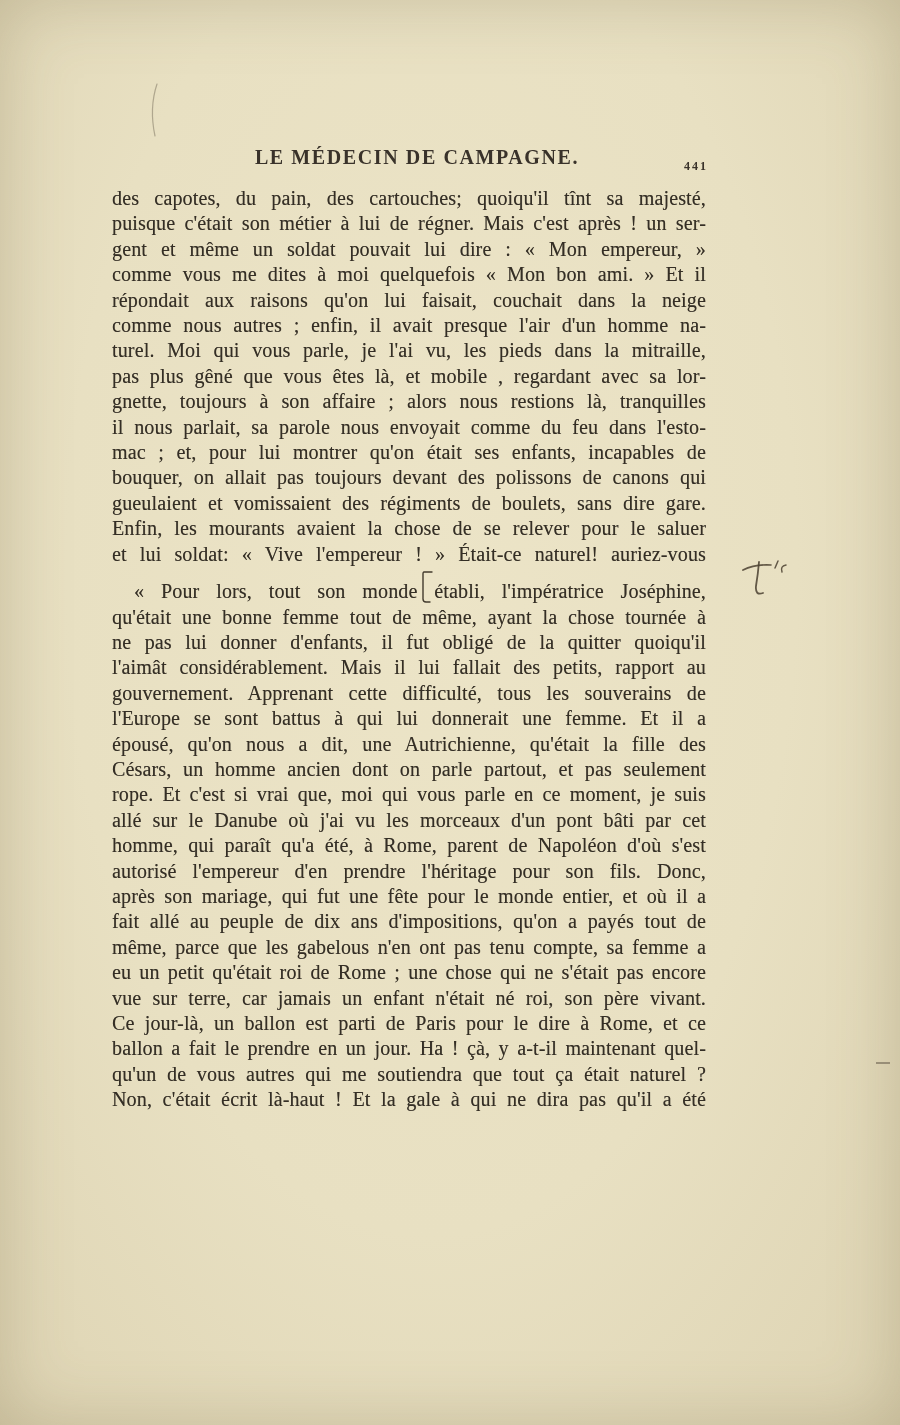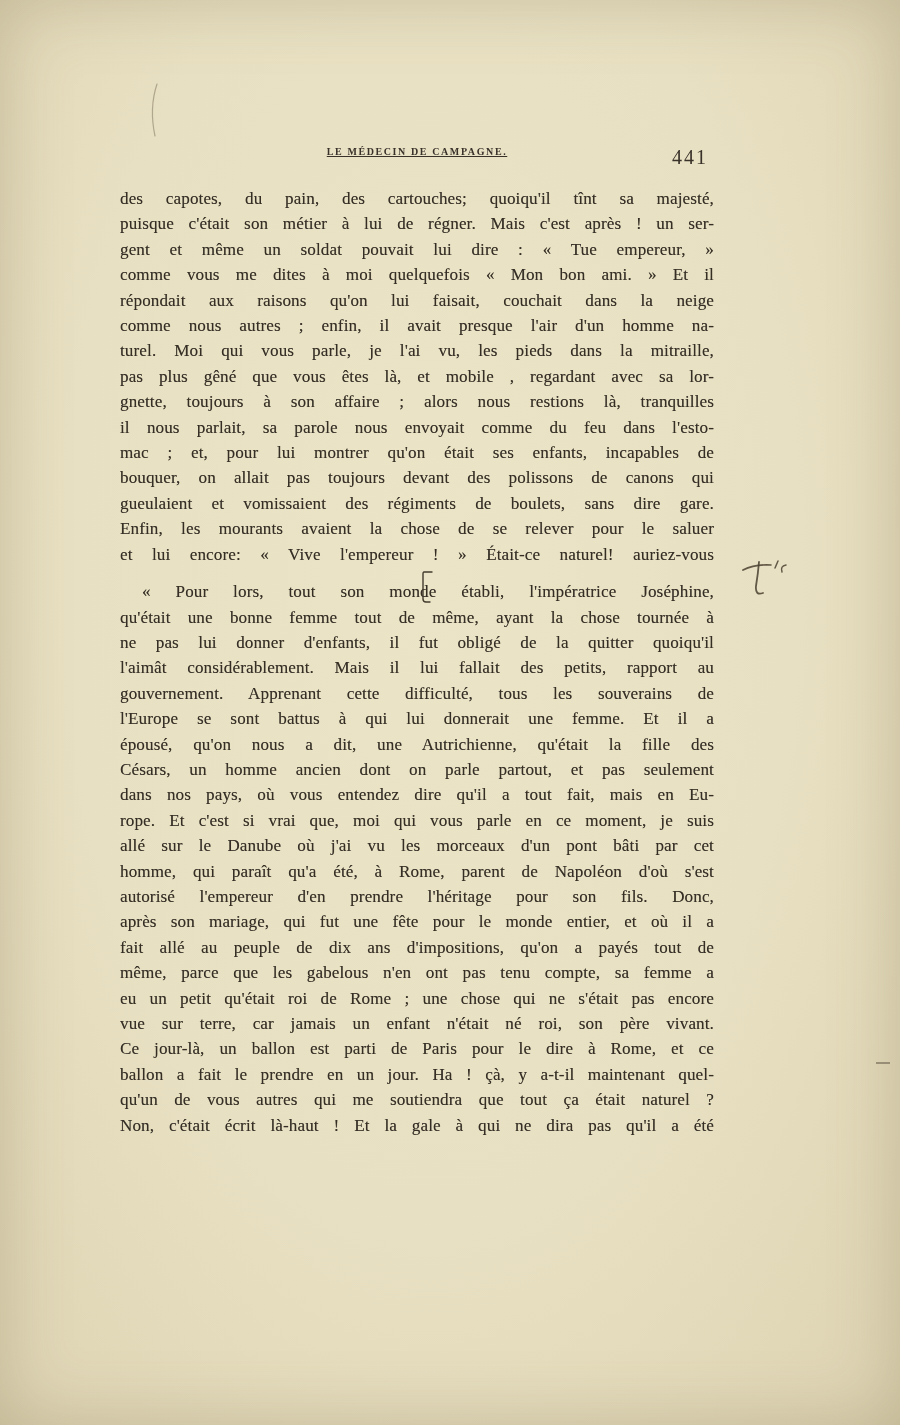--- a/index.html
+++ b/index.html
@@ -21,41 +21,40 @@
     left: 120px;
     top: 146px;
     width: 594px;
     height: 22px;
     color: #39322a;
   }
   .running-title {
     position: absolute;
     left: 50%;
     transform: translateX(-50%);
-    font-size: 10px;
+    font-size: 20px;
     font-weight: bold;
     letter-spacing: 1.6px;
     white-space: nowrap;
-    text-decoration: underline;
   }
   .page-number {
     position: absolute;
     right: 6px;
-    top: 0;
-    font-size: 20px;
-    font-weight: normal;
+    top: 13px;
+    font-size: 12px;
+    font-weight: bold;
     letter-spacing: 2px;
   }
   .text-block {
     position: absolute;
-    left: 120px;
+    left: 112px;
     top: 186px;
     width: 594px;
     color: #342e25;
-    font-size: 17px;
+    font-size: 20px;
     line-height: 25.4px;
     letter-spacing: 0.15px;
     text-shadow: 0.2px 0.2px 0.3px rgba(52, 46, 37, 0.45);
   }
   .line {
     text-align: justify;
     text-align-last: justify;
   }
   .line.no-just {
     text-align-last: left;
@@ -96,44 +95,43 @@
 
   <div class="header">
     <span class="running-title">LE MÉDECIN DE CAMPAGNE.</span>
     <span class="page-number">441</span>
   </div>
 
   <div class="text-block">
       <div class="para">
         <div class="line">des capotes, du pain, des cartouches; quoiqu'il tînt sa majesté,</div>
         <div class="line">puisque c'était son métier à lui de régner. Mais c'est après ! un ser-</div>
-        <div class="line">gent et même un soldat pouvait lui dire : « Tue empereur, »</div>
+        <div class="line">gent et même un soldat pouvait lui dire : « Mon empereur, »</div>
         <div class="line">comme vous me dites à moi quelquefois « Mon bon ami. » Et il</div>
         <div class="line">répondait aux raisons qu'on lui faisait, couchait dans la neige</div>
         <div class="line">comme nous autres ; enfin, il avait presque l'air d'un homme na-</div>
         <div class="line">turel. Moi qui vous parle, je l'ai vu, les pieds dans la mitraille,</div>
         <div class="line">pas plus gêné que vous êtes là, et mobile , regardant avec sa lor-</div>
         <div class="line">gnette, toujours à son affaire ; alors nous restions là, tranquilles</div>
         <div class="line">il nous parlait, sa parole nous envoyait comme du feu dans l'esto-</div>
         <div class="line">mac ; et, pour lui montrer qu'on était ses enfants, incapables de</div>
         <div class="line">bouquer, on allait pas toujours devant des polissons de canons qui</div>
         <div class="line">gueulaient et vomissaient des régiments de boulets, sans dire gare.</div>
         <div class="line">Enfin, les mourants avaient la chose de se relever pour le saluer</div>
-        <div class="line">et lui encore: « Vive l'empereur ! » Était-ce naturel! auriez-vous</div>
+        <div class="line">et lui soldat: « Vive l'empereur ! » Était-ce naturel! auriez-vous</div>
       </div>
       <div class="para indent">
         <div class="line">« Pour lors, tout son monde établi, l'impératrice Joséphine,</div>
         <div class="line">qu'était une bonne femme tout de même, ayant la chose tournée à</div>
         <div class="line">ne pas lui donner d'enfants, il fut obligé de la quitter quoiqu'il</div>
         <div class="line">l'aimât considérablement. Mais il lui fallait des petits, rapport au</div>
         <div class="line">gouvernement. Apprenant cette difficulté, tous les souverains de</div>
         <div class="line">l'Europe se sont battus à qui lui donnerait une femme. Et il a</div>
         <div class="line">épousé, qu'on nous a dit, une Autrichienne, qu'était la fille des</div>
         <div class="line">Césars, un homme ancien dont on parle partout, et pas seulement</div>
-        <div class="line">dans nos pays, où vous entendez dire qu'il a tout fait, mais en Eu-</div>
         <div class="line">rope. Et c'est si vrai que, moi qui vous parle en ce moment, je suis</div>
         <div class="line">allé sur le Danube où j'ai vu les morceaux d'un pont bâti par cet</div>
         <div class="line">homme, qui paraît qu'a été, à Rome, parent de Napoléon d'où s'est</div>
         <div class="line">autorisé l'empereur d'en prendre l'héritage pour son fils. Donc,</div>
         <div class="line">après son mariage, qui fut une fête pour le monde entier, et où il a</div>
         <div class="line">fait allé au peuple de dix ans d'impositions, qu'on a payés tout de</div>
         <div class="line">même, parce que les gabelous n'en ont pas tenu compte, sa femme a</div>
         <div class="line">eu un petit qu'était roi de Rome ; une chose qui ne s'était pas encore</div>
         <div class="line">vue sur terre, car jamais un enfant n'était né roi, son père vivant.</div>
         <div class="line">Ce jour-là, un ballon est parti de Paris pour le dire à Rome, et ce</div>

